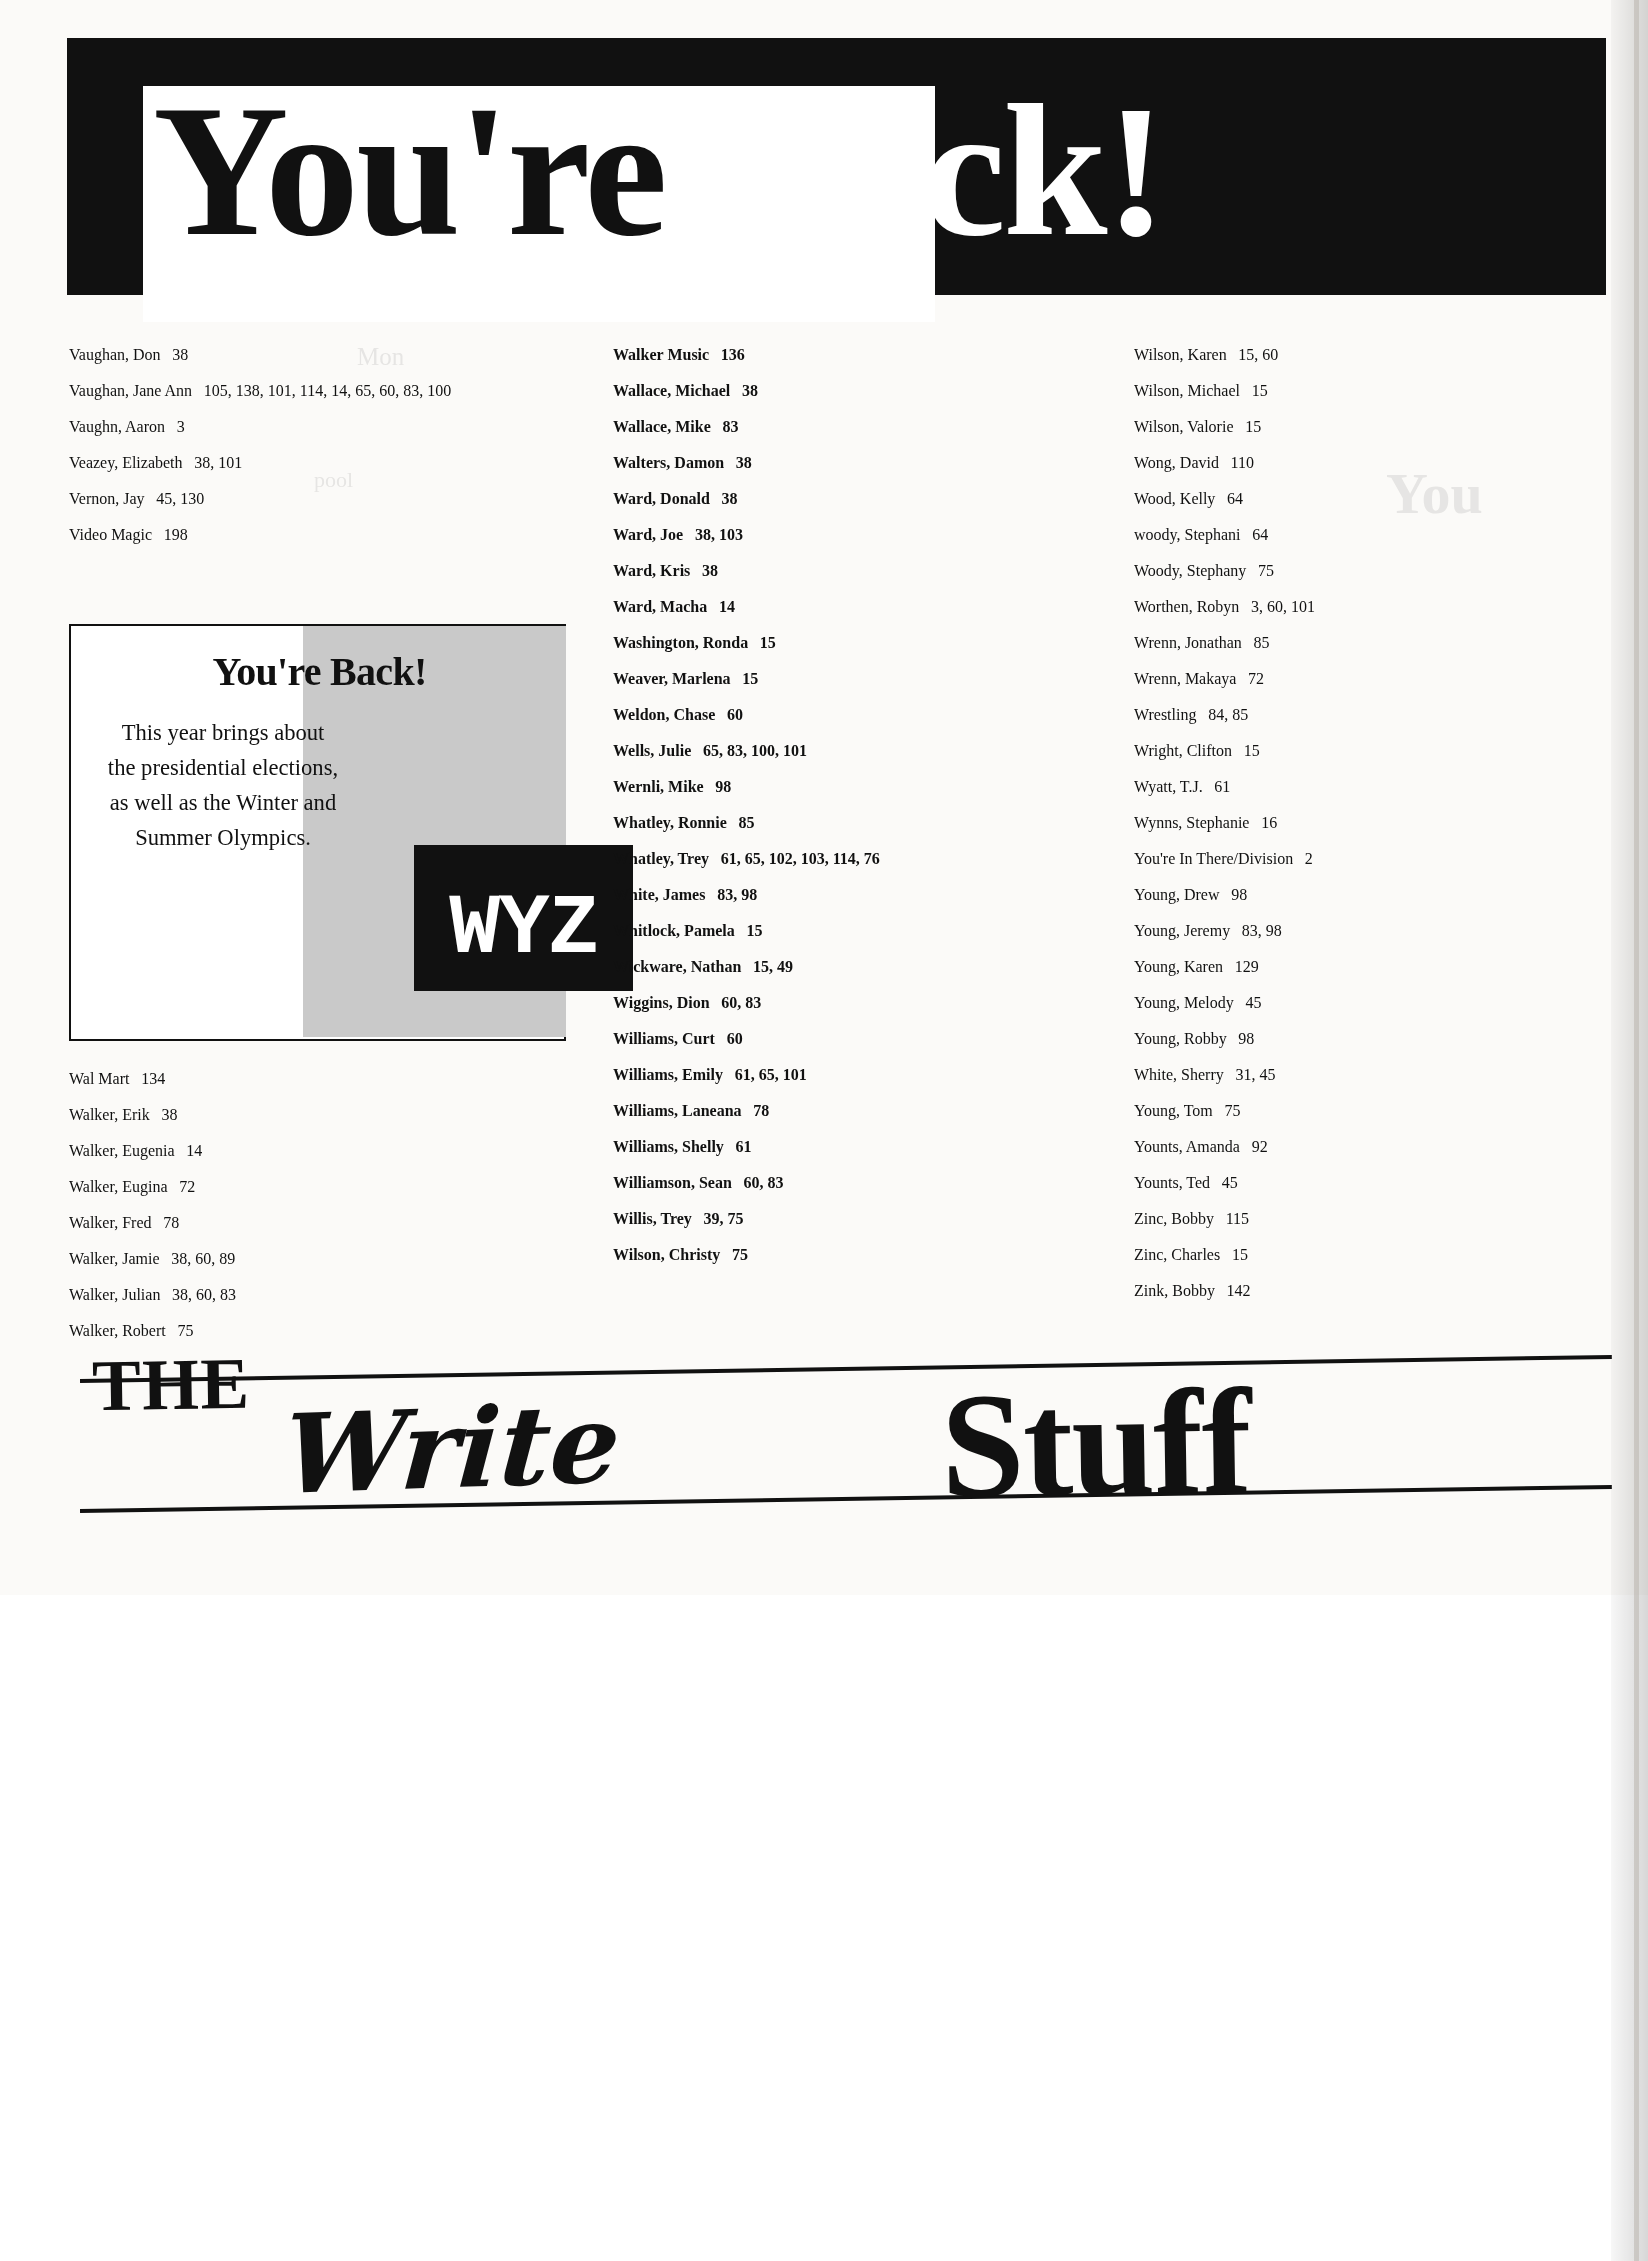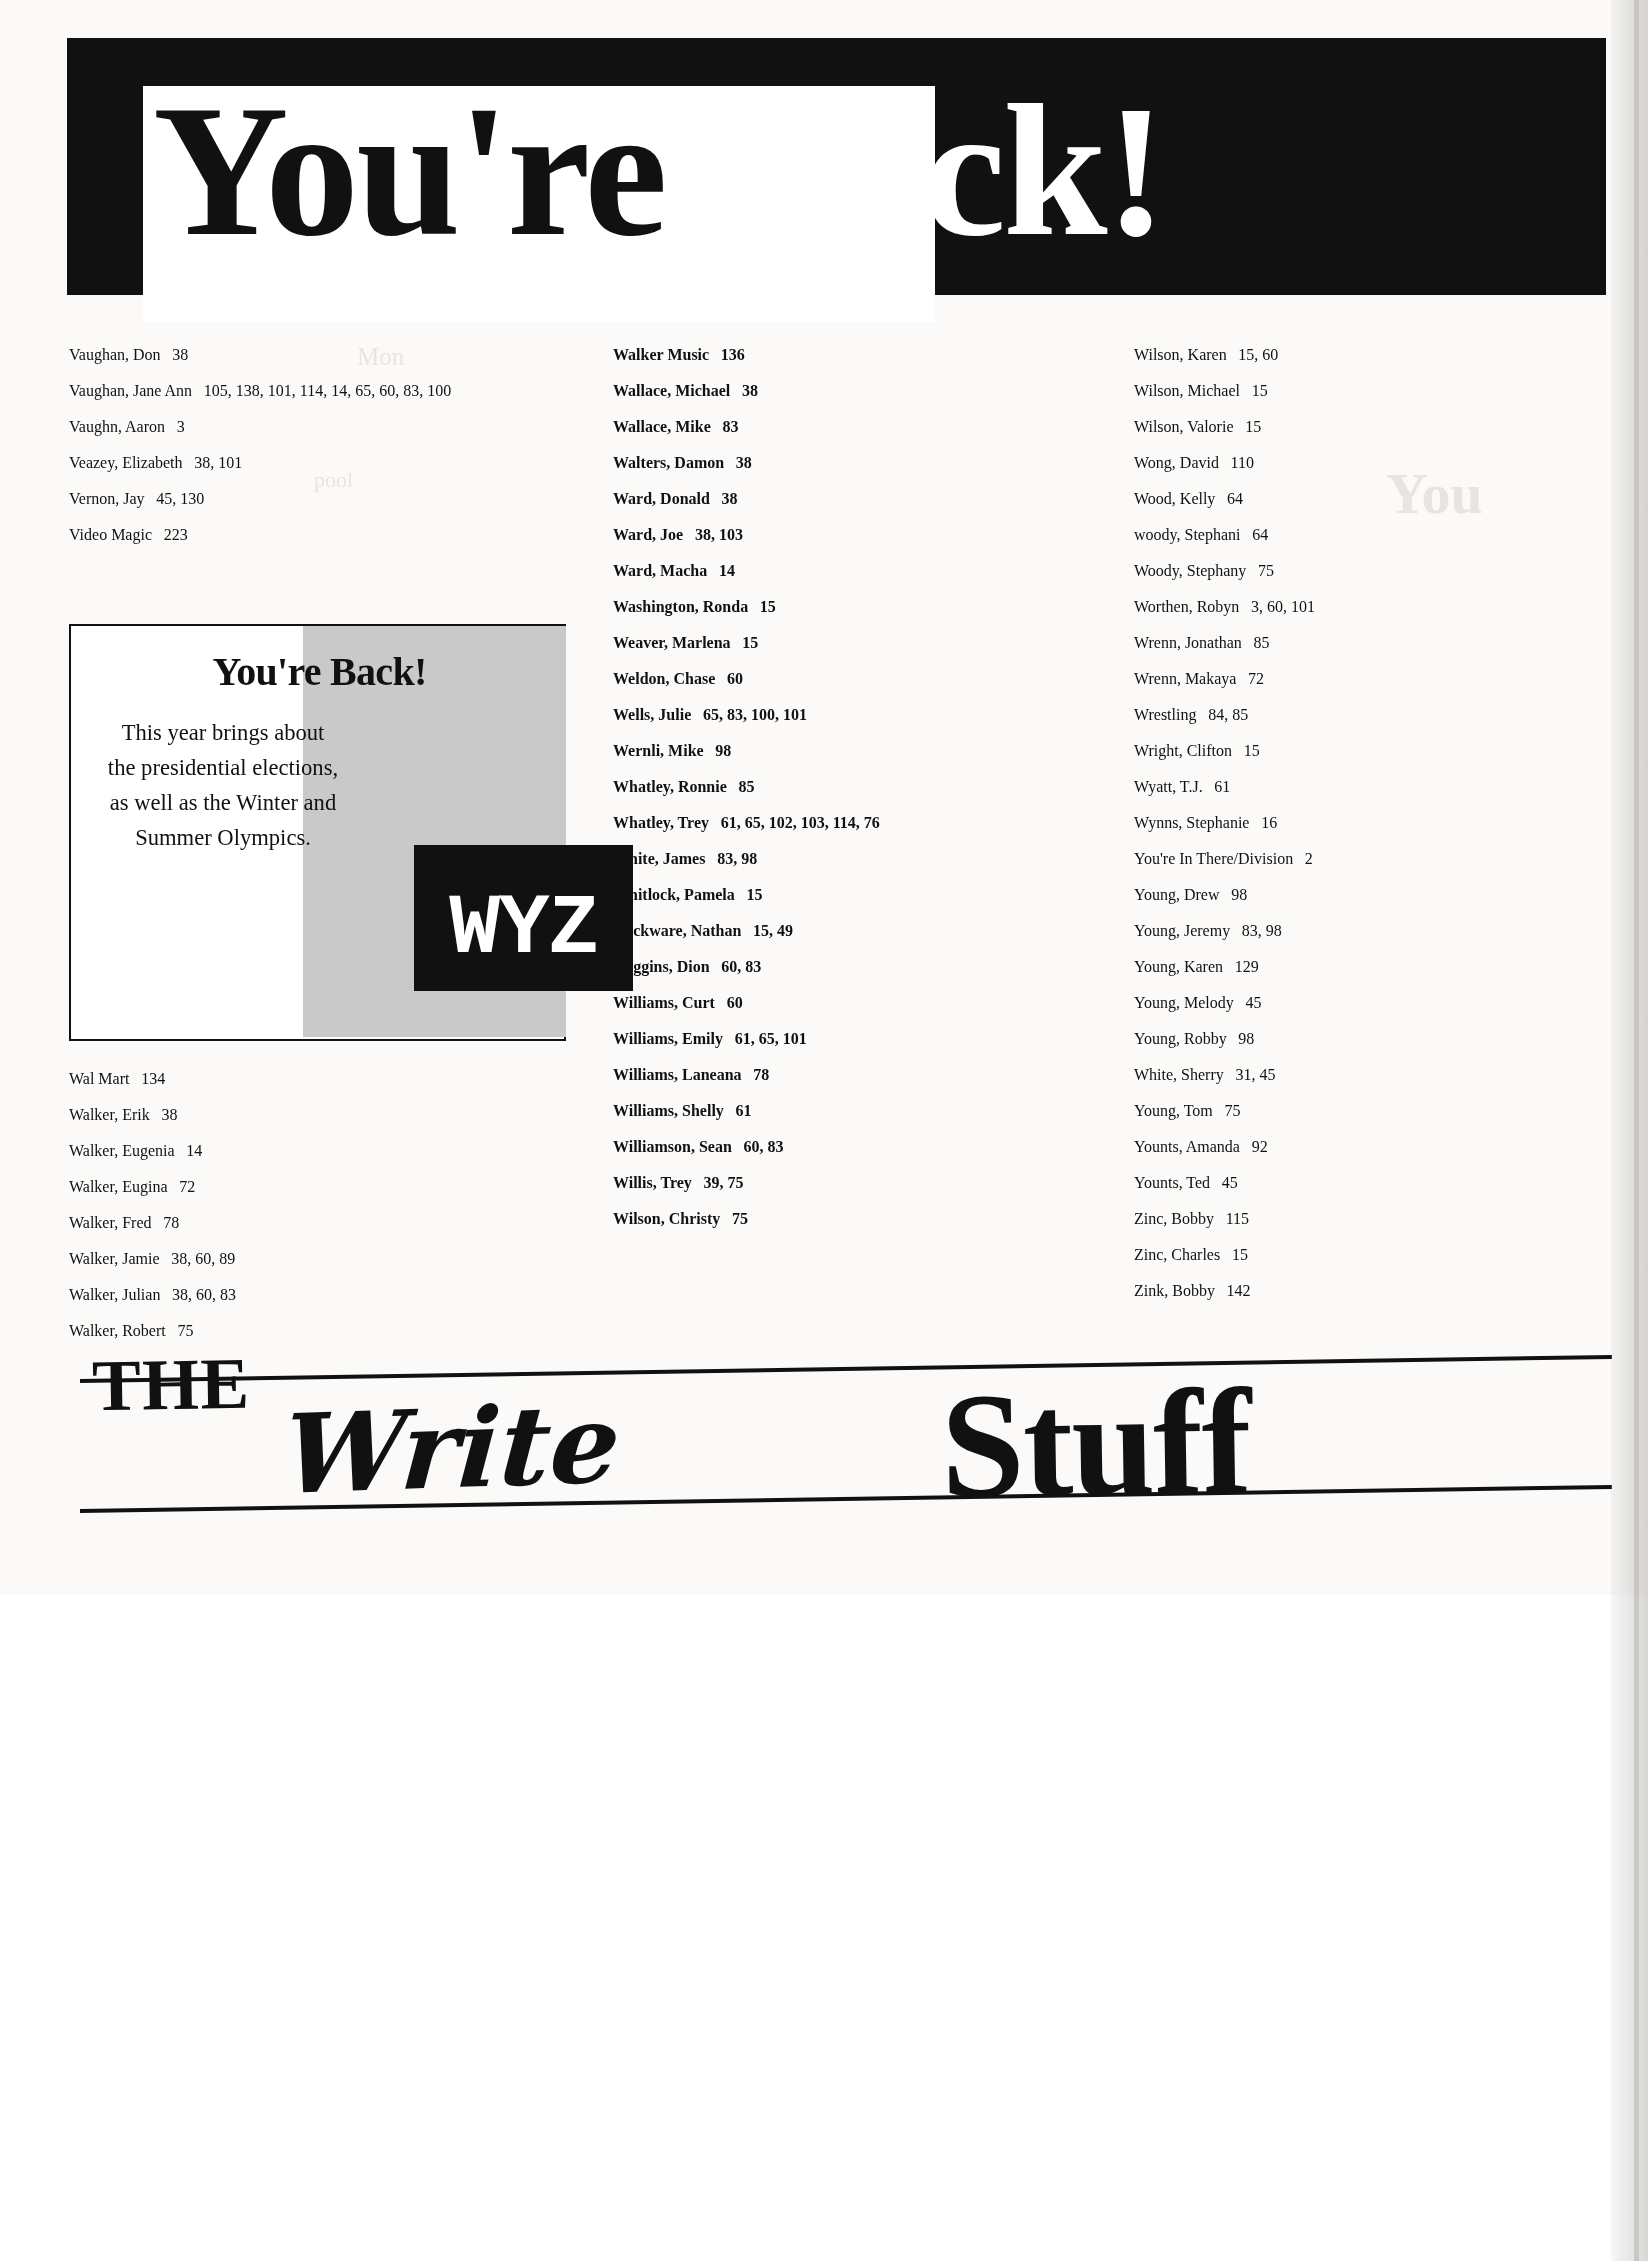--- a/index.html
+++ b/index.html
@@ -230,21 +230,21 @@
     <div class="entry">
       <span class="nm">Vaughn, Aaron</span><span class="pg">3</span>
     </div>
     <div class="entry">
       <span class="nm">Veazey, Elizabeth</span><span class="pg">38, 101</span>
     </div>
     <div class="entry">
       <span class="nm">Vernon, Jay</span><span class="pg">45, 130</span>
     </div>
     <div class="entry">
-      <span class="nm">Video Magic</span><span class="pg">223</span>
+      <span class="nm">Video Magic</span><span class="pg">198</span>
     </div>
   </div>
 
   <div class="blurb">
     <div class="blurb-gray"></div>
     <div class="blurb-title">You're Back!</div>
     <div class="blurb-body">This year brings about the presidential elections, as well as the Winter and Summer Olympics.</div>
     <div class="wyz-block"></div>
     <div class="wyz-text">WYZ</div>
   </div>
@@ -276,20 +276,21 @@
     </div>
   </div>
 
   <div class="index-col col2">
     <div class="entry"><span class="nm">Walker Music</span><span class="pg">136</span></div>
     <div class="entry"><span class="nm">Wallace, Michael</span><span class="pg">38</span></div>
     <div class="entry"><span class="nm">Wallace, Mike</span><span class="pg">83</span></div>
     <div class="entry"><span class="nm">Walters, Damon</span><span class="pg">38</span></div>
     <div class="entry"><span class="nm">Ward, Donald</span><span class="pg">38</span></div>
     <div class="entry"><span class="nm">Ward, Joe</span><span class="pg">38, 103</span></div>
+    <div class="entry"><span class="nm">Ward, Kris</span><span class="pg">38</span></div>
     <div class="entry"><span class="nm">Ward, Macha</span><span class="pg">14</span></div>
     <div class="entry"><span class="nm">Washington, Ronda</span><span class="pg">15</span></div>
     <div class="entry"><span class="nm">Weaver, Marlena</span><span class="pg">15</span></div>
     <div class="entry"><span class="nm">Weldon, Chase</span><span class="pg">60</span></div>
     <div class="entry"><span class="nm">Wells, Julie</span><span class="pg">65, 83, 100, 101</span></div>
     <div class="entry"><span class="nm">Wernli, Mike</span><span class="pg">98</span></div>
     <div class="entry"><span class="nm">Whatley, Ronnie</span><span class="pg">85</span></div>
     <div class="entry"><span class="nm">Whatley, Trey</span><span class="pg">61, 65, 102, 103, 114, 76</span></div>
     <div class="entry"><span class="nm">White, James</span><span class="pg">83, 98</span></div>
     <div class="entry"><span class="nm">Whitlock, Pamela</span><span class="pg">15</span></div>

